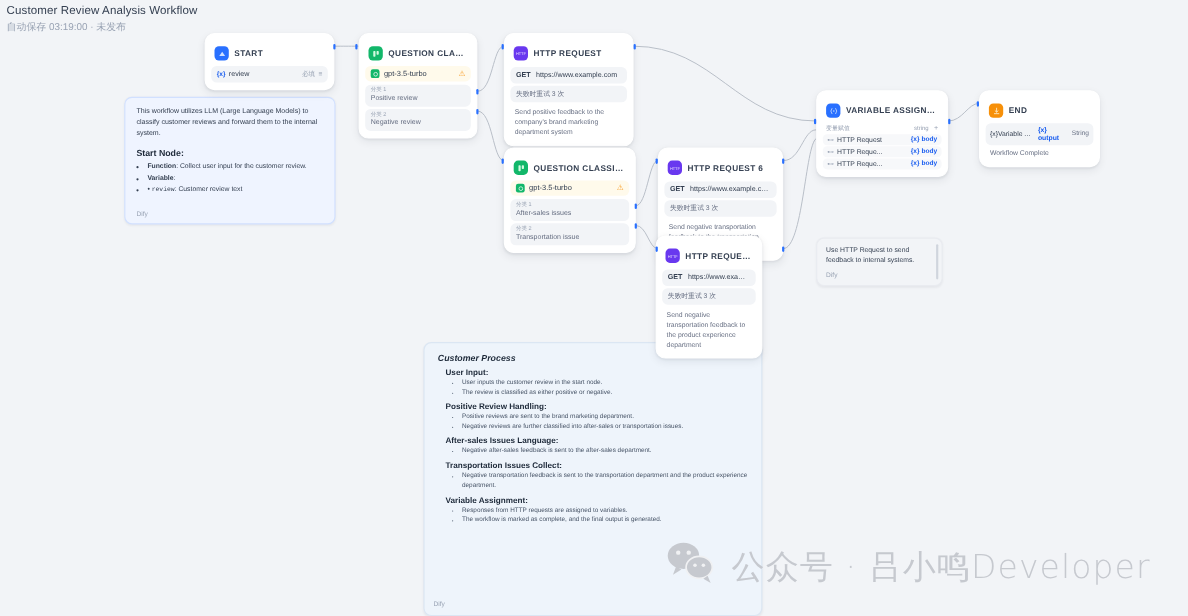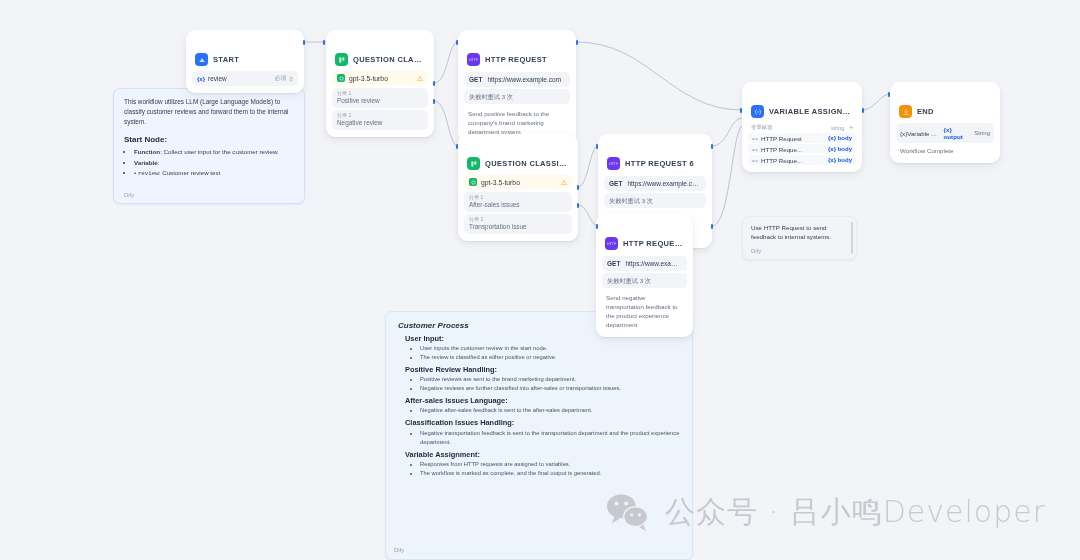--- a/index.html
+++ b/index.html
@@ -23,21 +23,21 @@
   .header .title { font-size: 10.5px; color: #354052; line-height: 14px; letter-spacing: .1px; }
   .header .sub   { font-size: 9px; color: #98a2b3; line-height: 13px; margin-top: 1px; }
 
   
   .node {
     position: absolute;
     background: #fff;
     border-radius: 9px;
     border: 1px solid #ffffff;
     box-shadow: 0 1px 2px rgba(16,24,40,.06), 0 3px 8px rgba(16,24,40,.07);
-    padding: 20px 5px 6px 5px;
+    padding: 9px 5px 6px 5px;
     z-index: 20;
   }
   .node-head { display: flex; align-items: center; gap: 5px; padding: 2px 3px 4px 3px; }
   .node-ico {
     width: 13px; height: 13px; border-radius: 4px;
     display: flex; align-items: center; justify-content: center;
     flex: 0 0 auto;
     color: #fff;
   }
   .node-ico svg { display: block; }
@@ -150,33 +150,37 @@
   
   #edges { position: absolute; inset: 0; z-index: 5; pointer-events: none; }
   .port {
     position: absolute; width: 2px; height: 5px; border-radius: 1px;
     background: #2970ff; z-index: 22;
   }
 
   
   .watermark {
     position: absolute; right: 34px; bottom: 24px;
-    display: flex; align-items: flex-start; gap: 14px;
+    display: flex; align-items: flex-end; gap: 14px;
     z-index: 60; pointer-events: none;
   }
   .watermark .wtext {
     font-size: 30px; color: #c6c9cf; letter-spacing: 1px;
     font-family: "DejaVu Sans", sans-serif; font-weight: 300;
   }
 </style>
 </head>
 <body>
 
 <div id="canvas">
 
+  <div class="header">
+    <div class="title">Customer Review Analysis Workflow</div>
+    <div class="sub">自动保存 03:19:00 · 未发布</div>
+  </div>
 
   <svg id="edges" viewBox="0 0 1080 560">
     <g fill="none" stroke="#b8bec7" stroke-width="0.9">
 
       <path d="M303,42 C313,42 316,42 326,42"></path>
 
       <path d="M434,83 C448,83 448,42 458,42"></path>
 
       <path d="M434,101 C448,101 448,146 458,146"></path>
 
@@ -435,21 +439,21 @@
 
       <ul class="dp-ul">
           <li>Negative reviews are further classified into after-sales or transportation issues.</li>
         </ul>
 
       <div class="dp-h">After-sales Issues Language:</div>
       <ul class="dp-ul">
           <li>Negative after-sales feedback is sent to the after-sales department.</li>
         </ul>
 
-      <div class="dp-h">Classification Issues Handling:</div>
+      <div class="dp-h">Transportation Issues Collect:</div>
       <ul class="dp-ul">
           <li>Negative transportation feedback is sent to the transportation department and the product experience department.</li>
         </ul>
 
       <div class="dp-h">Variable Assignment:</div>
       <ul class="dp-ul">
           <li>Responses from HTTP requests are assigned to variables.</li>
         </ul>
 
       <ul class="dp-ul">

